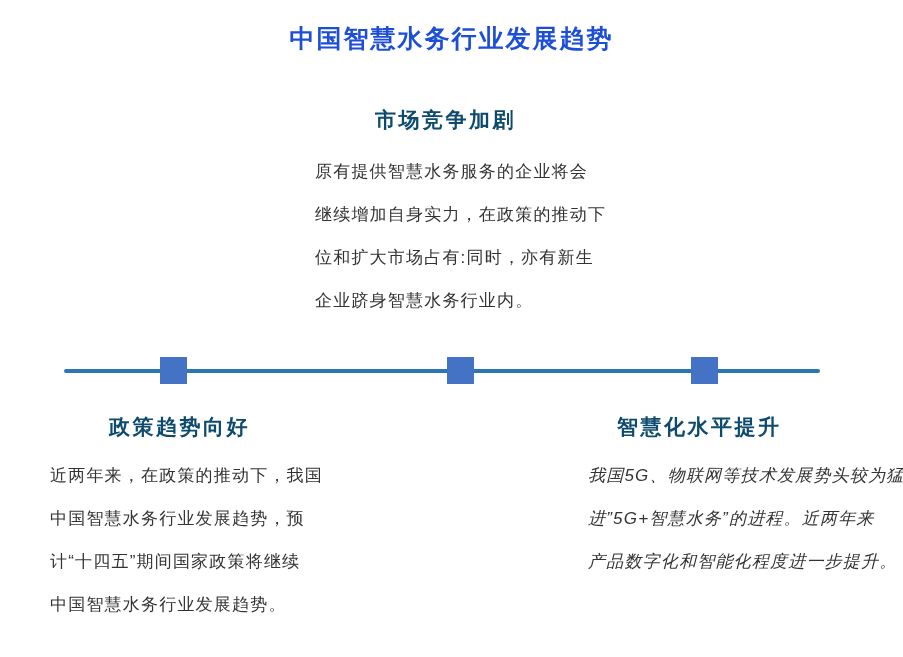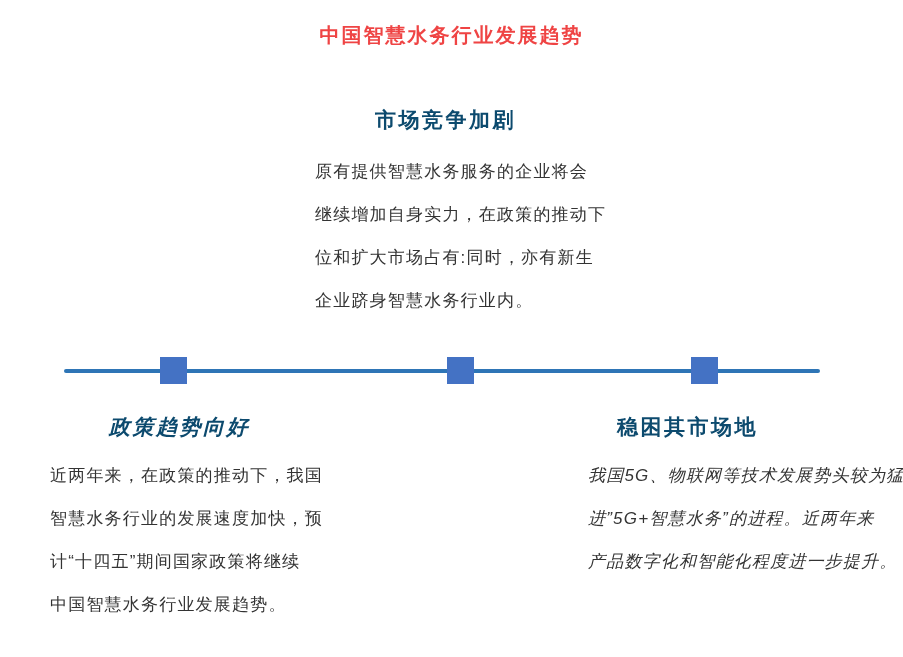--- a/index.html
+++ b/index.html
@@ -14,35 +14,35 @@
     background: #ffffff;
     font-family: "Liberation Sans", sans-serif;
     overflow: hidden;
   }
   .title {
     position: absolute;
     top: 22px;
     left: 0;
     width: 100%;
     text-align: center;
-    font-size: 20px;
+    font-size: 25px;
     font-weight: bold;
-    color: #ef4444;
+    color: #1d4ed8;
     letter-spacing: 2px;
   }
   .section-heading {
     position: absolute;
     font-size: 21px;
     font-weight: bold;
     color: #0c4a6e;
     letter-spacing: 2.5px;
     white-space: nowrap;
   }
   .heading-market { left: 375px; top: 106px; }
-  .heading-policy { left: 109px; top: 413px; font-style: italic; }
+  .heading-policy { left: 109px; top: 413px; }
   .heading-smart  { left: 617px; top: 413px; }
   .para {
     position: absolute;
     font-size: 17px;
     color: #333333;
     letter-spacing: 1.2px;
   }
   .para-market { left: 315px; top: 150px; width: 300px; }
   .para-policy { left: 50px;  top: 454px; width: 300px; }
   .para-smart  { left: 588px; top: 454px; width: 335px; font-style: italic; }
@@ -87,25 +87,25 @@
   </div>
 
   <div class="timeline-line"></div>
   <div class="timeline-marker marker-1"></div>
   <div class="timeline-marker marker-2"></div>
   <div class="timeline-marker marker-3"></div>
 
   <div class="section-heading heading-policy">政策趋势向好</div>
   <div class="para para-policy">
     <div class="para-line">近两年来，在政策的推动下，我国</div>
-    <div class="para-line">智慧水务行业的发展速度加快，预</div>
+    <div class="para-line">中国智慧水务行业发展趋势，预</div>
     <div class="para-line">计“十四五”期间国家政策将继续</div>
     <div class="para-line">中国智慧水务行业发展趋势。</div>
   </div>
 
-  <div class="section-heading heading-smart">稳困其市场地</div>
+  <div class="section-heading heading-smart">智慧化水平提升</div>
   <div class="para para-smart">
     <div class="para-line">我国5G、物联网等技术发展势头较为猛</div>
     <div class="para-line">进”5G+智慧水务”的进程。近两年来</div>
     <div class="para-line">产品数字化和智能化程度进一步提升。</div>
   </div>
 
 </div>
 
 </body></html>

